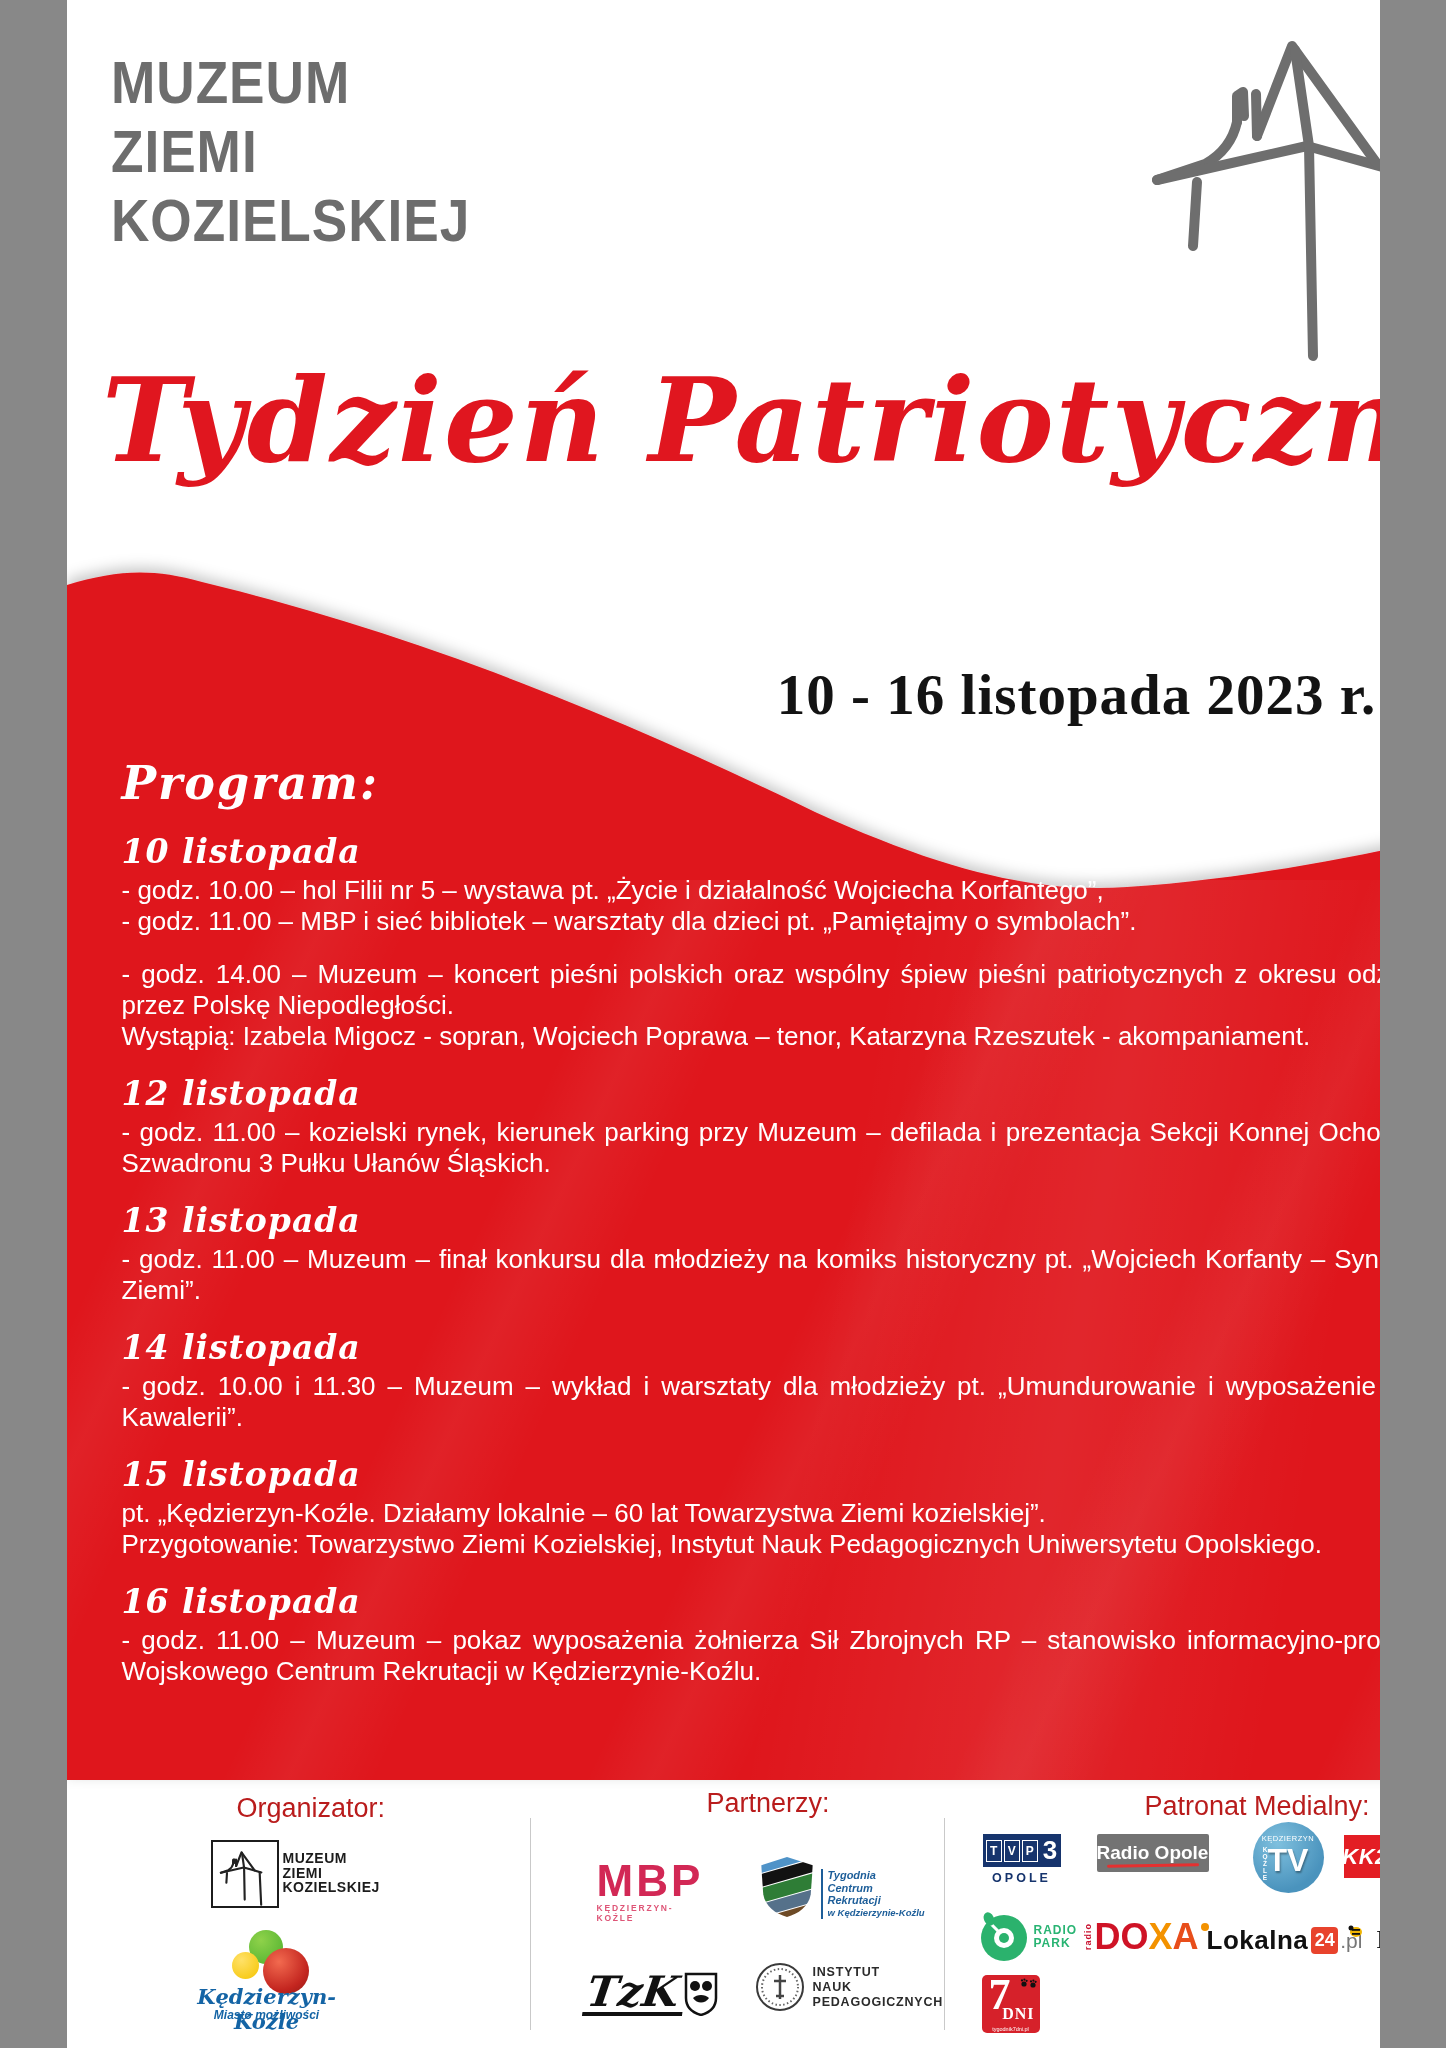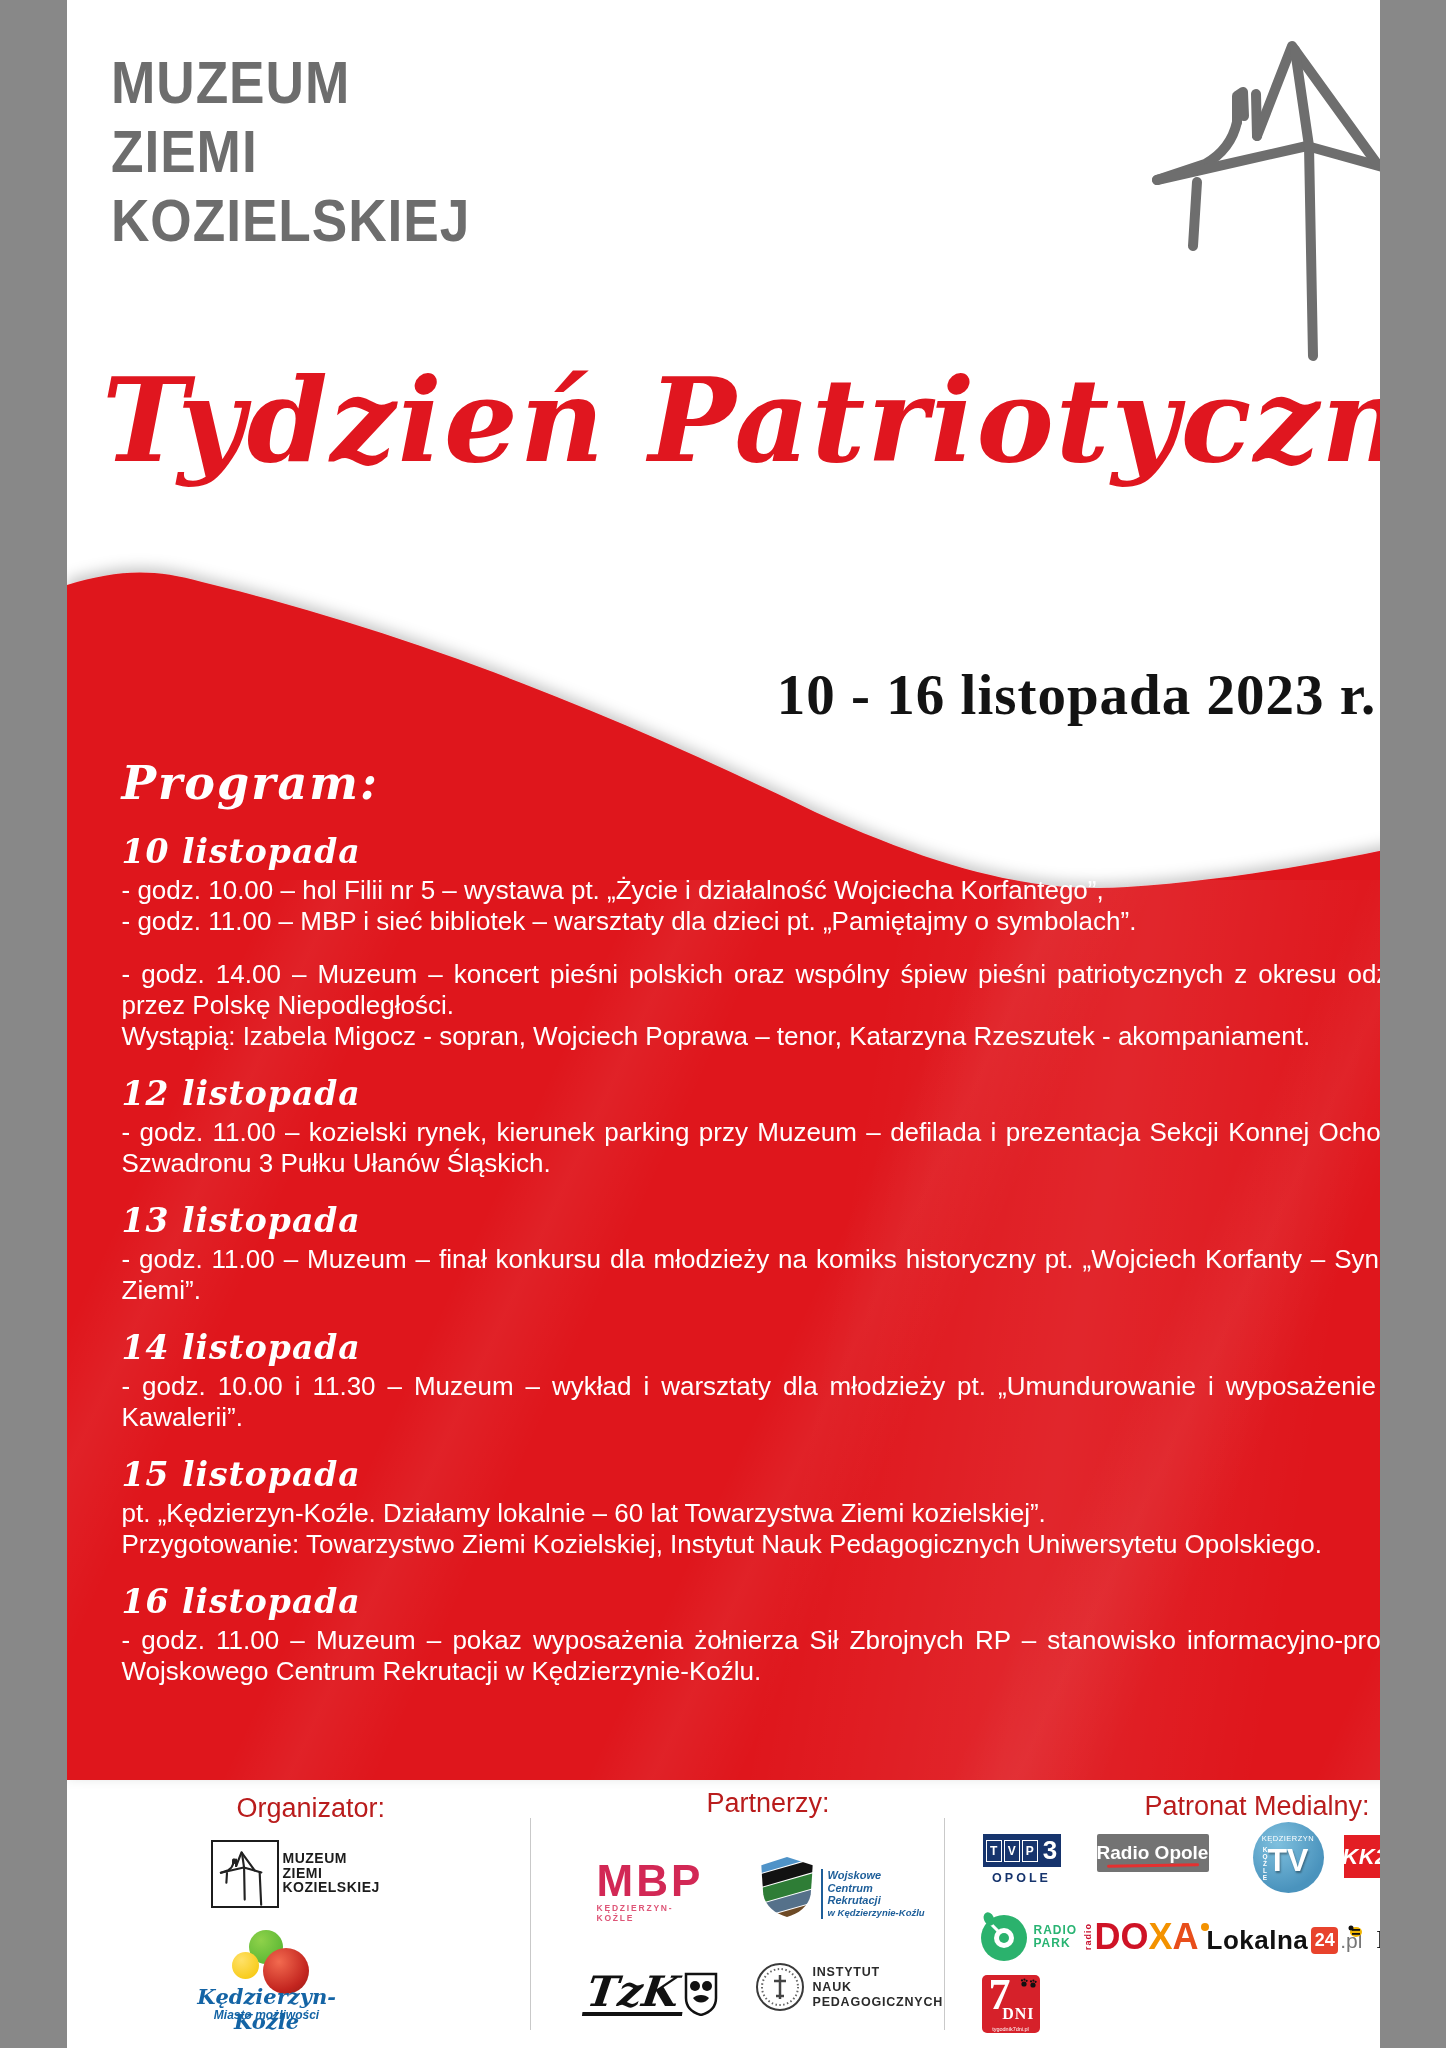--- a/index.html
+++ b/index.html
@@ -256,21 +256,21 @@
         </defs>
       <g clip-path="url(#shieldClip)">
         <rect x="-16" y="-2" width="92" height="13" fill="#4f93c8" transform="rotate(-16 29 30)"></rect>
         <rect x="-16" y="12" width="92" height="12" fill="#121212" transform="rotate(-16 29 30)"></rect>
         <rect x="-16" y="25" width="92" height="14" fill="#2e7d36" transform="rotate(-16 29 30)"></rect>
         <rect x="-16" y="40" width="92" height="12" fill="#55718a" transform="rotate(-16 29 30)"></rect>
         <rect x="-16" y="53" width="92" height="14" fill="#6d4a26" transform="rotate(-16 29 30)"></rect>
       </g>
     </svg>
     <div class="wcr-text">
-      <div>Wojskowe</div>
+      <div>Tygodnia</div>
       <div>Centrum</div>
       <div>Rekrutacji</div>
       <div class="small">w Kędzierzynie-Koźlu</div>
     </div>
   </div>
 
   <div class="layer tzk">
     <span class="script">TzK</span>
     <svg width="34" height="44" viewBox="0 0 34 44">
       <path d="M2,2 H32 V26 C32,36 24,41 17,43 C10,41 2,36 2,26 Z" fill="#ffffff" stroke="#111" stroke-width="2.5"></path>

